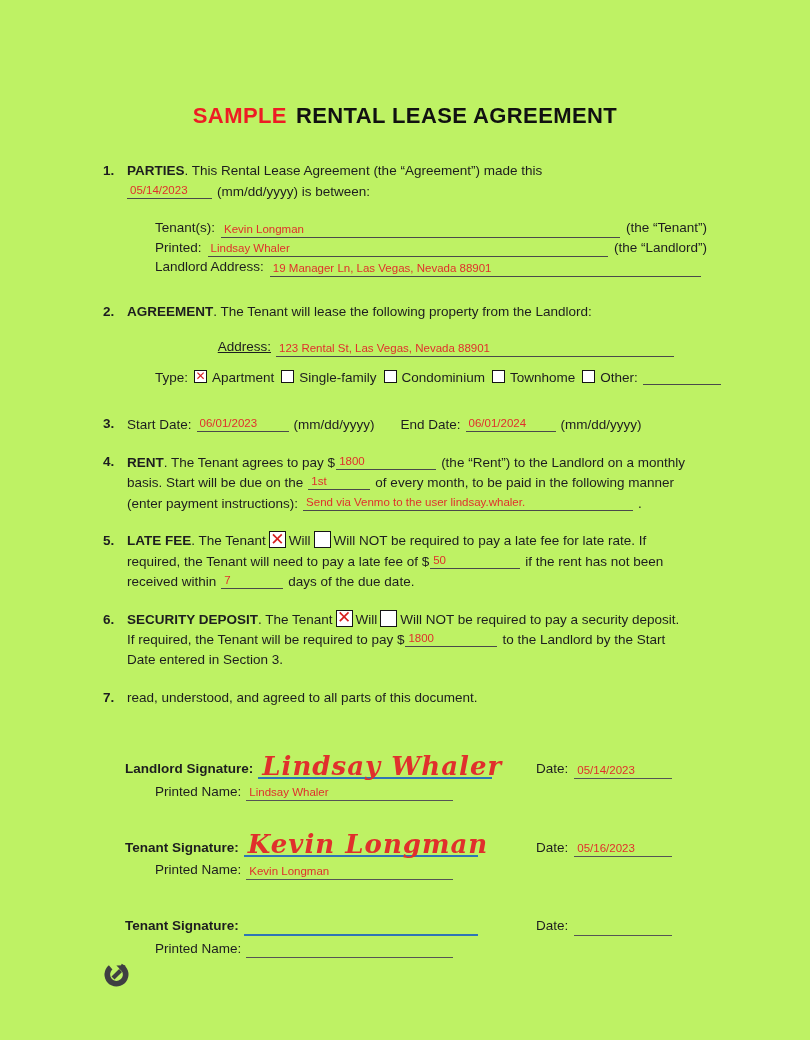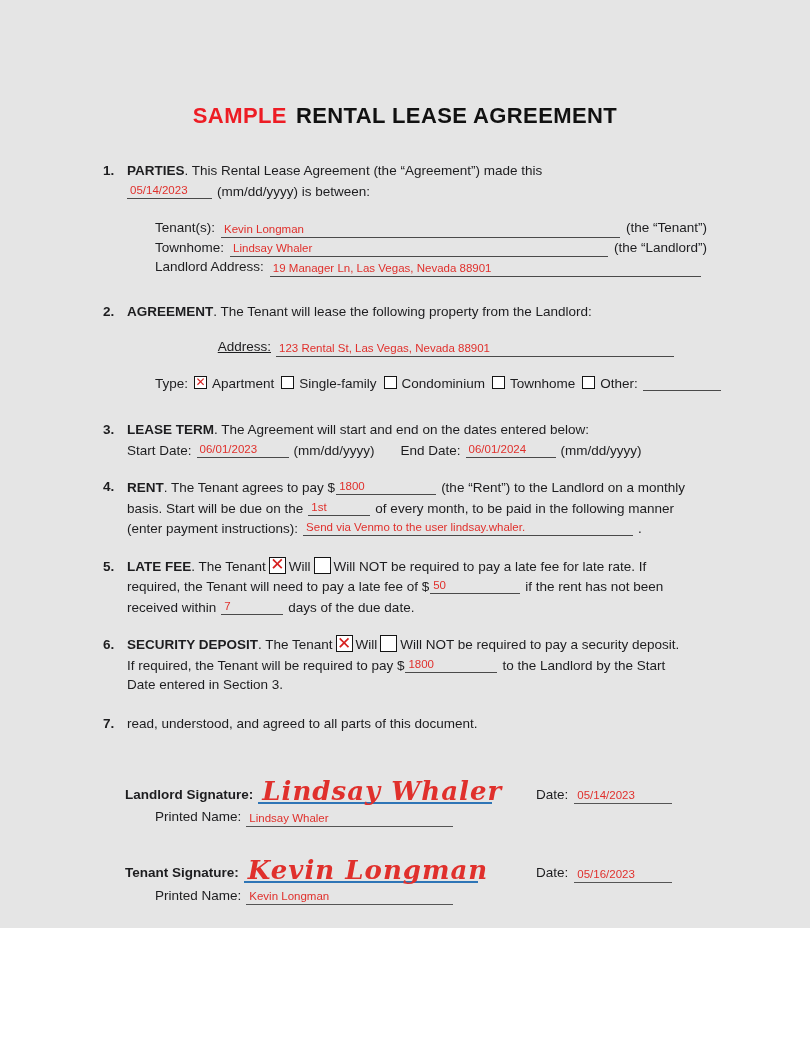--- a/index.html
+++ b/index.html
@@ -1,16 +1,16 @@
 <!DOCTYPE html>
 <html><head>
 <meta charset="utf-8">
 <style>
   html,body{margin:0;padding:0;background:#fff;}
-  .page{position:relative;width:810px;height:928px;background:#e5e5e5;overflow:hidden;
+  .page{position:relative;width:810px;height:1040px;background:#bef264;overflow:hidden;
         font-family:"Liberation Sans","DejaVu Sans",sans-serif;font-size:13.5px;line-height:19.5px;color:#1d1d1f;}
   .doc{position:absolute;left:103px;top:103px;width:604px;}
   .title{margin:0 0 0 0;text-align:center;font-size:22px;line-height:26px;font-weight:bold;letter-spacing:.4px;color:#111;}
   .t-red{color:#ed1c24;margin-right:9px;}
   .sec{display:flex;align-items:flex-start;}
   .num{width:24px;flex:none;font-weight:bold;}
   .body{flex:1;min-width:0;}
   .line{white-space:nowrap;}
   b{font-weight:bold;}
   .indent{margin-left:28px;}
@@ -36,21 +36,21 @@
   .date-pair{position:absolute;left:411px;bottom:0;display:flex;align-items:flex-end;white-space:nowrap;}
   .date-line{position:relative;width:98px;height:18px;border-bottom:1px solid #555;margin-left:6px;flex:none;}
   .printed-row{display:flex;align-items:flex-end;margin:3px 0 0 30px;white-space:nowrap;}
   .printed-line{position:relative;width:207px;height:17px;border-bottom:1px solid #555;margin-left:5px;flex:none;}
   .logo{position:absolute;left:102px;top:960px;width:29px;height:29px;}
   
   .mt-title{margin-top:32px;}
   .m-rows{margin-top:17px;}
   .mt-s2{margin-top:25px;}
   .mt-addr{margin-top:16px;}
-  .mt-type{margin-top:16px;}
+  .mt-type{margin-top:10px;}
   .mt-s3{margin-top:27px;}
   .mt-s4{margin-top:17px;}
   .mt-s5{margin-top:18px;}
   .mt-s6{margin-top:18px;}
   .mt-s7{margin-top:19px;}
   .mt-sig{margin-top:37px;}
   .mt-sig2{margin-top:22px;}
   .gap26{display:inline-block;width:26px;}
 </style>
 </head>
@@ -69,21 +69,21 @@
 
         <div class="indent m-rows" style="width:552px;">
           <div class="frow">
             <span class="lbl">Tenant(s):</span>
             <span class="blank flex">
                 <span class="fill">Kevin Longman</span>
               </span>
             <span class="lbl">(the “Tenant”)</span>
           </div>
           <div class="frow">
-            <span class="lbl">Townhome:</span>
+            <span class="lbl">Printed:</span>
             <span class="blank flex">
                 <span class="fill">Lindsay Whaler</span>
               </span>
             <span class="lbl">(the “Landlord”)</span>
           </div>
           <div class="frow">
             <span class="lbl">Landlord Address:</span>
             <span class="blank flex">
                 <span class="fill">19 Manager Ln, Las Vegas, Nevada 88901</span>
               </span>
@@ -104,21 +104,20 @@
         </div>
         <div class="line indent mt-type">
           <span>Type:</span><span class="cb" style="margin-left:6px;" data-checked="true"></span><span>Apartment</span><span class="cb" data-checked="false"></span><span>Single-family</span><span class="cb" data-checked="false"></span><span>Condominium</span><span class="cb" data-checked="false"></span><span>Townhome</span><span class="cb" data-checked="false"></span><span>Other:</span><span class="blank" style="width:78px;"><span class="fill"></span></span>
         </div>
       </div>
     </div>
 
     <div class="sec mt-s3">
       <span class="num">3.</span>
       <div class="body">
-        <div class="line"><b>LEASE TERM</b><span>. The Agreement will start and end on the dates entered below:</span></div>
         <div class="line">
           <span>Start Date:</span><span class="blank" style="width:92px;"><span class="fill">06/01/2023</span></span><span>(mm/dd/yyyy)</span><span class="gap26"></span><span>End Date:</span><span class="blank" style="width:90px;"><span class="fill">06/01/2024</span></span><span>(mm/dd/yyyy)</span>
         </div>
       </div>
     </div>
 
     <div class="sec mt-s4">
       <span class="num">4.</span>
       <div class="body">
         <div class="line"><b>RENT</b><span>. The Tenant agrees to pay $</span><span class="blank" style="width:100px;margin-left:1px;"><span class="fill">1800</span></span><span>(the “Rent”) to the Landlord on a monthly</span></div>

